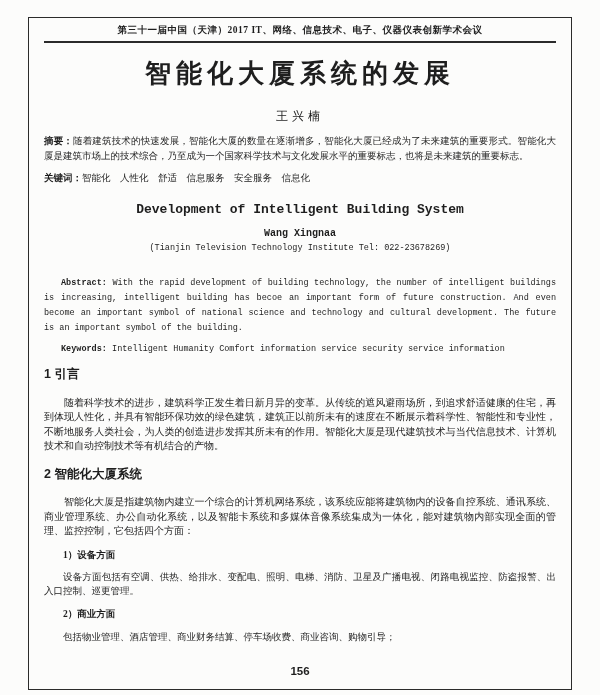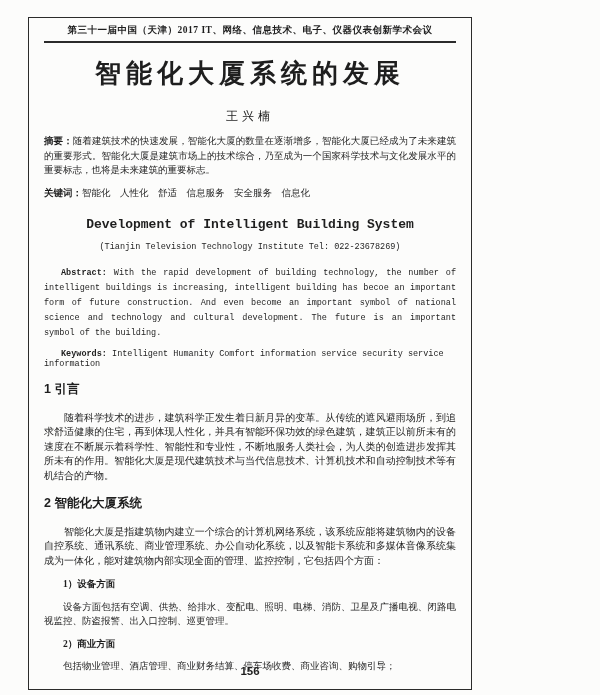--- a/index.html
+++ b/index.html
@@ -1,36 +1,36 @@
 <!DOCTYPE html>
 <html><head>
 <meta charset="utf-8">
 <style>
   html,body{margin:0;padding:0;}
   body{
     width:600px;height:695px;background:#fcfcfb;position:relative;overflow:hidden;
     font-family:"Liberation Serif","DejaVu Serif",serif;color:#1e1e1e;
   }
   .frame{
-    position:absolute;left:28px;top:17px;width:444px;bottom:5px;
+    position:absolute;left:28px;top:17px;width:544px;bottom:5px;
     border:1.5px solid #2b2b2b;padding:6px 15px 30px;overflow:hidden;box-sizing:border-box;
   }
   .conf-header{font-size:9.5px;font-weight:bold;text-align:center;letter-spacing:.5px;}
   .header-rule{border:none;border-top:2px solid #2b2b2b;margin:4px 0 0;}
   .title-cn{font-size:26px;font-weight:bold;text-align:center;letter-spacing:5px;margin-top:13px;}
   .author-cn{font-size:12px;text-align:center;letter-spacing:4px;margin-top:11px;}
   .affil-cn{font-size:9px;text-align:center;letter-spacing:1px;margin-top:5px;}
   .abstract-cn{font-size:9.5px;line-height:1.5;text-align:justify;margin-top:9px;}
   .abstract-cn .lbl,.keywords-cn .lbl{font-weight:bold;}
   .keywords-cn{font-size:9.5px;margin-top:3px;}
   .mono{font-family:"Liberation Mono","DejaVu Sans Mono",monospace;}
   .title-en{font-size:13px;font-weight:bold;text-align:center;margin-top:17px;}
   .author-en{font-size:10px;font-weight:bold;text-align:center;margin-top:8px;}
   .affil-en{font-size:8.5px;text-align:center;margin-top:4px;}
-  .abstract-en{font-size:8.5px;line-height:1.75;text-align:justify;text-indent:2em;margin-top:14px;}
+  .abstract-en{font-size:8.5px;line-height:1.75;text-align:justify;text-indent:2em;margin-top:23px;}
   .abstract-en .lbl,.keywords-en .lbl{font-weight:bold;}
   .keywords-en{font-size:8.5px;text-indent:2em;margin-top:6px;}
   .sec-heading{font-size:12.5px;font-weight:bold;margin-top:12px;
     font-family:"Liberation Sans","DejaVu Sans",sans-serif;}
   .sub-heading{font-size:10.5px;font-weight:bold;margin-top:5px;
     font-family:"Liberation Sans","DejaVu Sans",sans-serif;}
   .body-para{font-size:10px;line-height:1.45;text-align:justify;text-indent:2em;margin-top:4px;}
   .item-label{font-size:9.5px;font-weight:bold;text-indent:2em;margin-top:2px;}
   .item-text{font-size:9.5px;line-height:1.45;text-align:justify;text-indent:2em;}
   .page-number{
@@ -47,20 +47,21 @@
   <hr class="header-rule">
 
   <h1 class="title-cn">智能化大厦系统的发展</h1>
   <div class="author-cn">王兴楠</div>
 
   <p class="abstract-cn"><span class="lbl">摘要：</span><span>随着建筑技术的快速发展，智能化大厦的数量在逐渐增多，智能化大厦已经成为了未来建筑的重要形式。智能化大厦是建筑市场上的技术综合，乃至成为一个国家科学技术与文化发展水平的重要标志，也将是未来建筑的重要标志。</span></p>
 
   <p class="keywords-cn"><span class="lbl">关键词：</span><span>智能化　人性化　舒适　信息服务　安全服务　信息化</span></p>
 
   <h2 class="title-en mono">Development of Intelligent Building System</h2>
+  <div class="author-en mono">Wang Xingnaa</div>
   <div class="affil-en mono">(Tianjin Television Technology Institute  Tel: 022-23678269)</div>
 
   <p class="abstract-en mono"><span class="lbl">Abstract:</span> <span>With the rapid development of building technology, the number of intelligent buildings is increasing, intelligent building has becoe an important form of future construction. And even become an important symbol of national science and technology and cultural development. The future is an important symbol of the building.</span></p>
 
   <p class="keywords-en mono"><span class="lbl">Keywords:</span> <span>Intelligent  Humanity  Comfort  information service security service information</span></p>
 
   <h3 class="sec-heading">1 引言</h3>
   <p class="body-para">随着科学技术的进步，建筑科学正发生着日新月异的变革。从传统的遮风避雨场所，到追求舒适健康的住宅，再到体现人性化，并具有智能环保功效的绿色建筑，建筑正以前所未有的速度在不断展示着科学性、智能性和专业性，不断地服务人类社会，为人类的创造进步发挥其所未有的作用。智能化大厦是现代建筑技术与当代信息技术、计算机技术和自动控制技术等有机结合的产物。</p>
 
   <h3 class="sec-heading">2 智能化大厦系统</h3>

